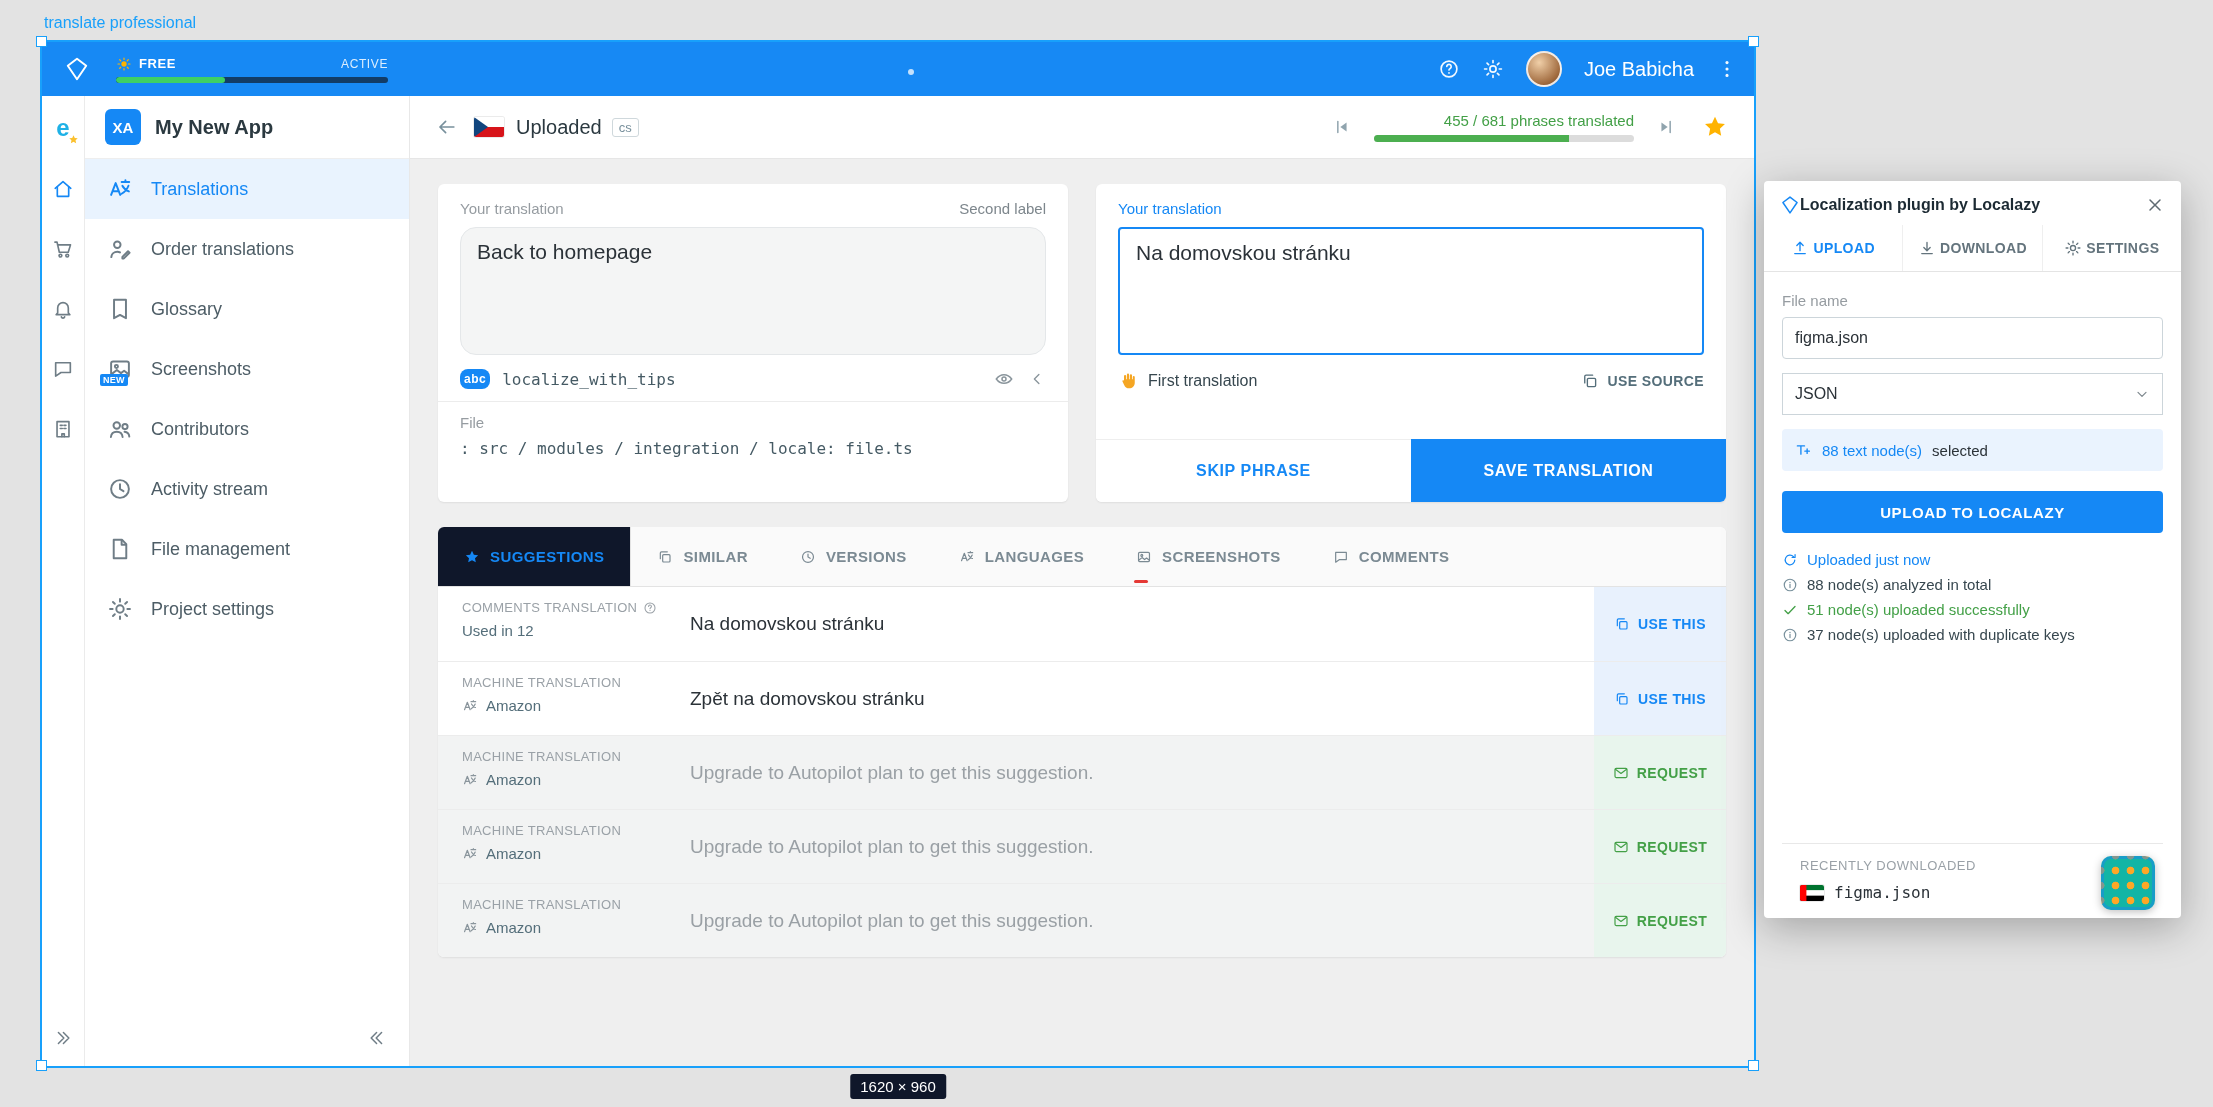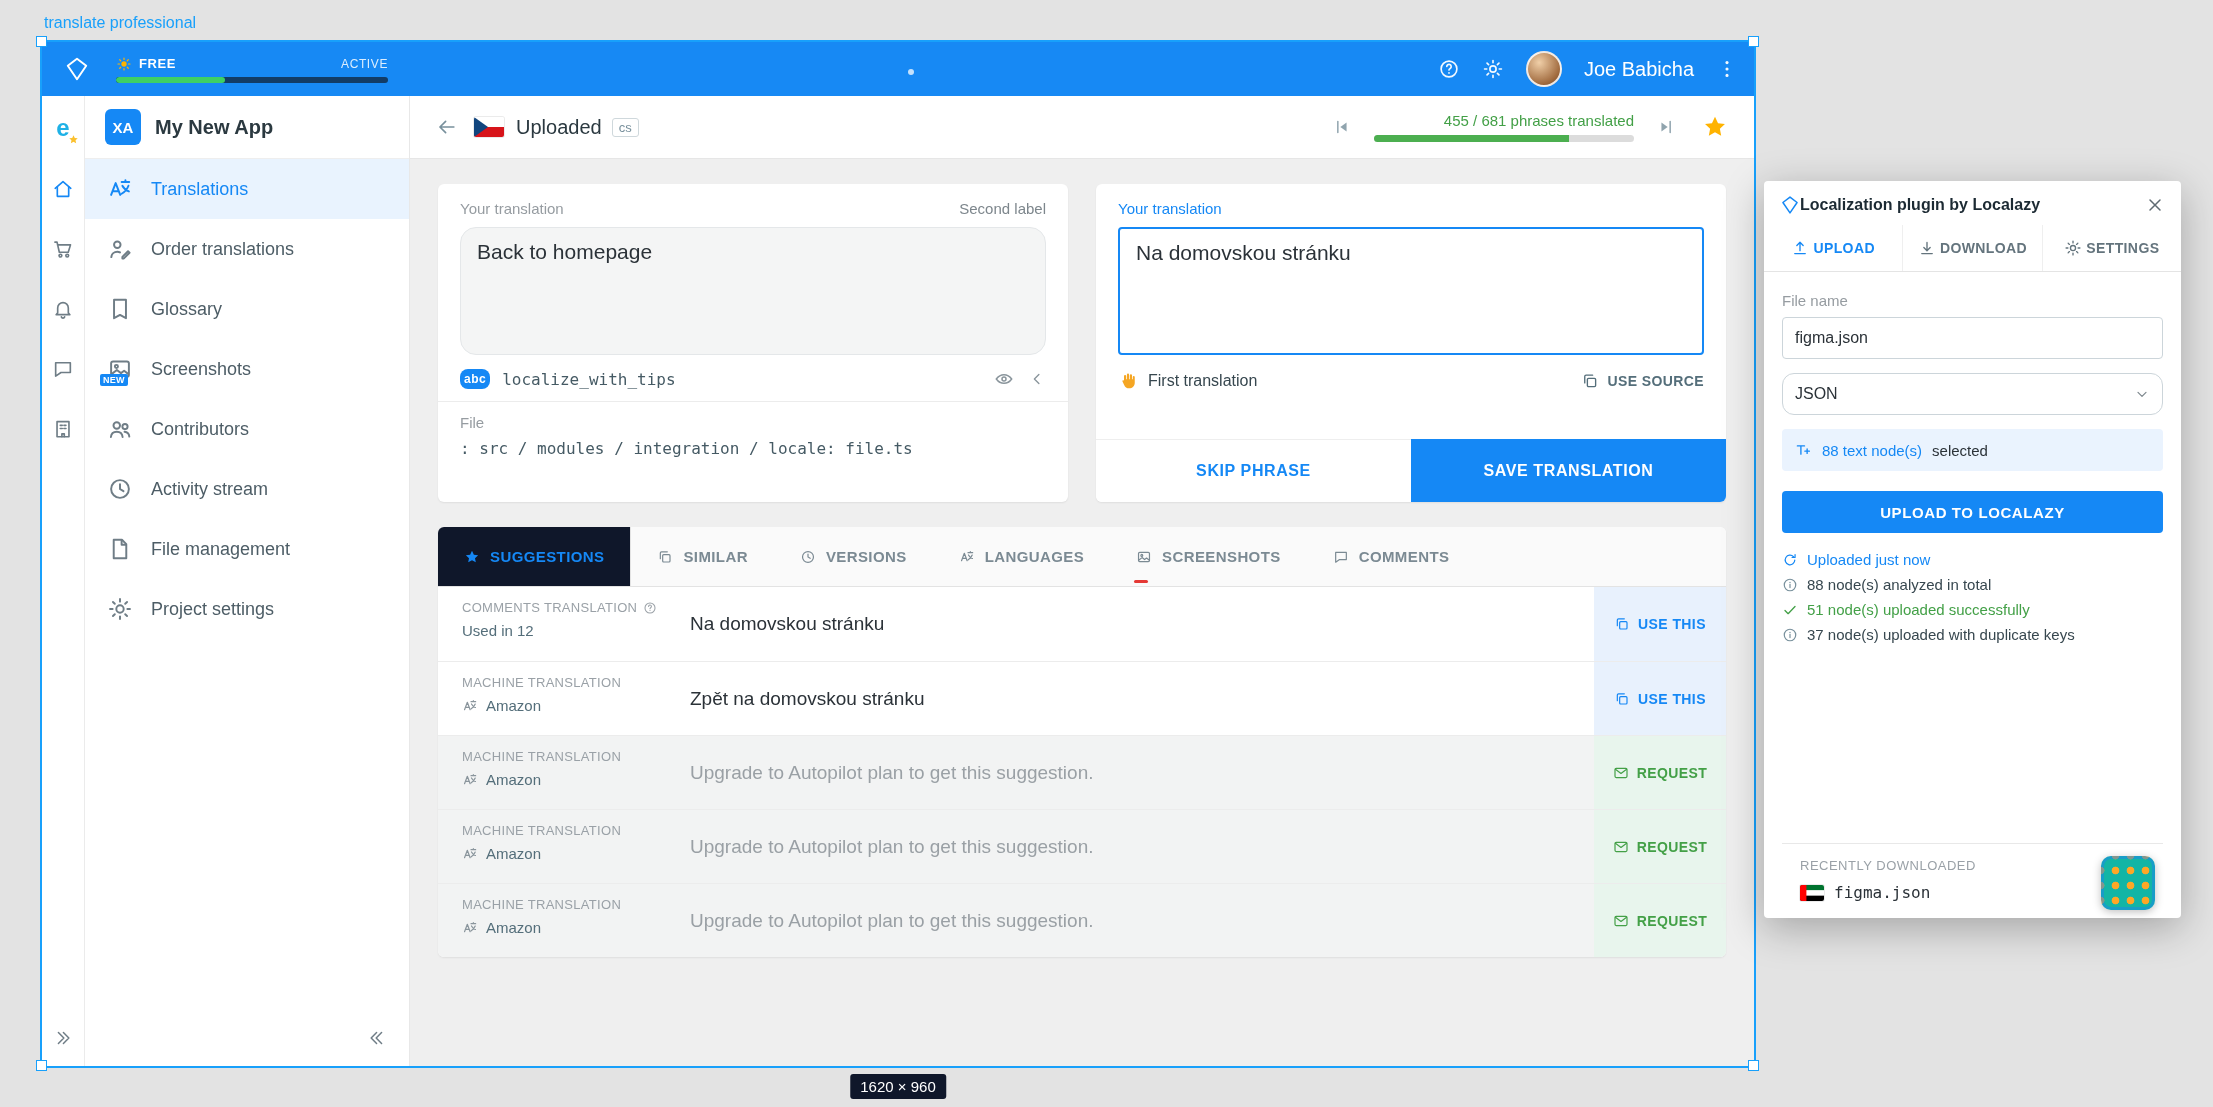--- a/index.html
+++ b/index.html
@@ -113,21 +113,21 @@
   .p-logo{color:#1588f5}
   .p-title{font-size:16px;font-weight:700;color:#1c2a33}
   .p-close{margin-left:auto;color:#5f6b72;cursor:pointer;background:none;border:none}
   .p-tabs{display:flex;border-bottom:1px solid #e4e4e4}
   .p-tab{flex:1;height:46px;display:flex;align-items:center;justify-content:center;gap:4px;font-size:14px;font-weight:600;letter-spacing:.4px;color:#64747d;cursor:pointer;background:none;border:none;font-family:inherit}
   .p-tab + .p-tab{border-left:1px solid #efefef}
   .p-tab.active{color:#1588f5}
   .p-body{padding:20px 18px 0;display:flex;flex-direction:column;flex:1;min-height:0}
   .p-label{font-size:15px;color:#969ca1;margin-bottom:8px}
   .p-input{height:42px;border:1px solid #ccd5da;border-radius:4px;padding:0 12px;font-size:16px;color:#2b3238;width:100%;font-family:inherit;outline:none;background:#fff}
-  .p-select{margin-top:14px;height:42px;border:1px solid #ccd5da;border-radius:12px;padding:0 12px;display:flex;align-items:center;font-size:16px;color:#2b3238;cursor:pointer}
+  .p-select{margin-top:14px;height:42px;border:1px solid #ccd5da;border-radius:0;padding:0 12px;display:flex;align-items:center;font-size:16px;color:#2b3238;cursor:pointer}
   .p-select .chev{margin-left:auto;color:#7d868c}
   .p-info{margin-top:14px;height:42px;background:#eaf3fe;border-radius:4px;display:flex;align-items:center;padding:0 12px;gap:10px;font-size:15px}
   .p-info .hl{color:#1588f5}
   .p-info .rest{color:#2b3238}
   .p-info .ticon{color:#1588f5}
   .p-upload-btn{margin-top:20px;height:42px;background:#1588f5;border:none;border-radius:4px;color:#fff;font-size:15px;font-weight:700;letter-spacing:.6px;cursor:pointer;font-family:inherit;width:100%}
   .p-status{margin-top:18px;display:flex;flex-direction:column;gap:8px}
   .p-stat{display:flex;align-items:center;gap:9px;font-size:15px;color:#37474f}
   .p-stat.blue{color:#1588f5}
   .p-stat.green{color:#43a047}

